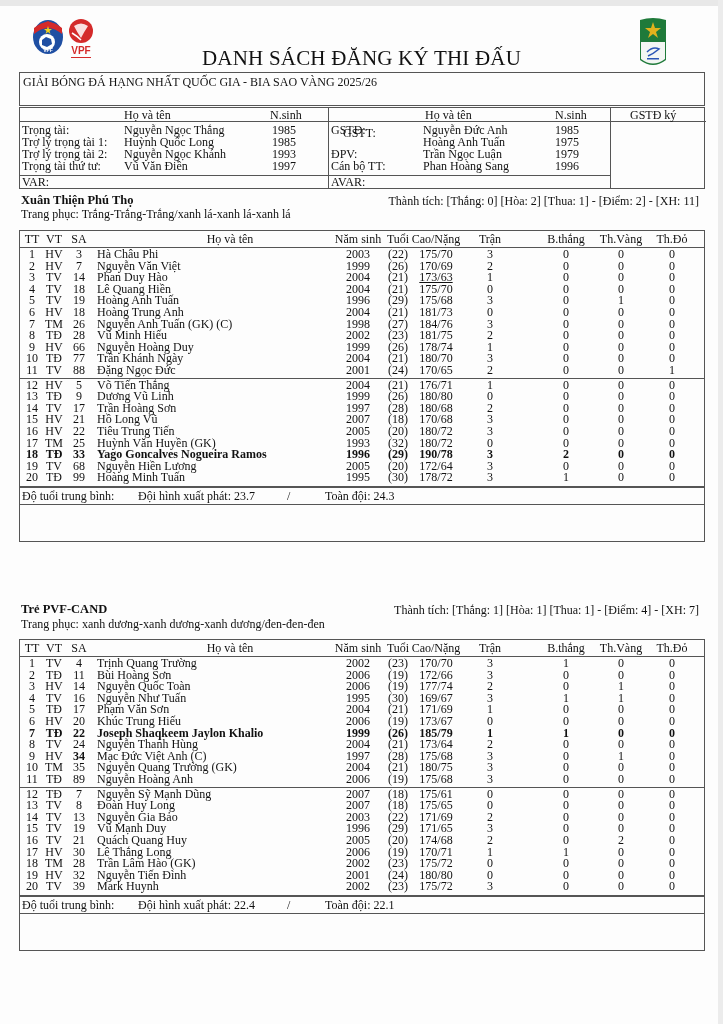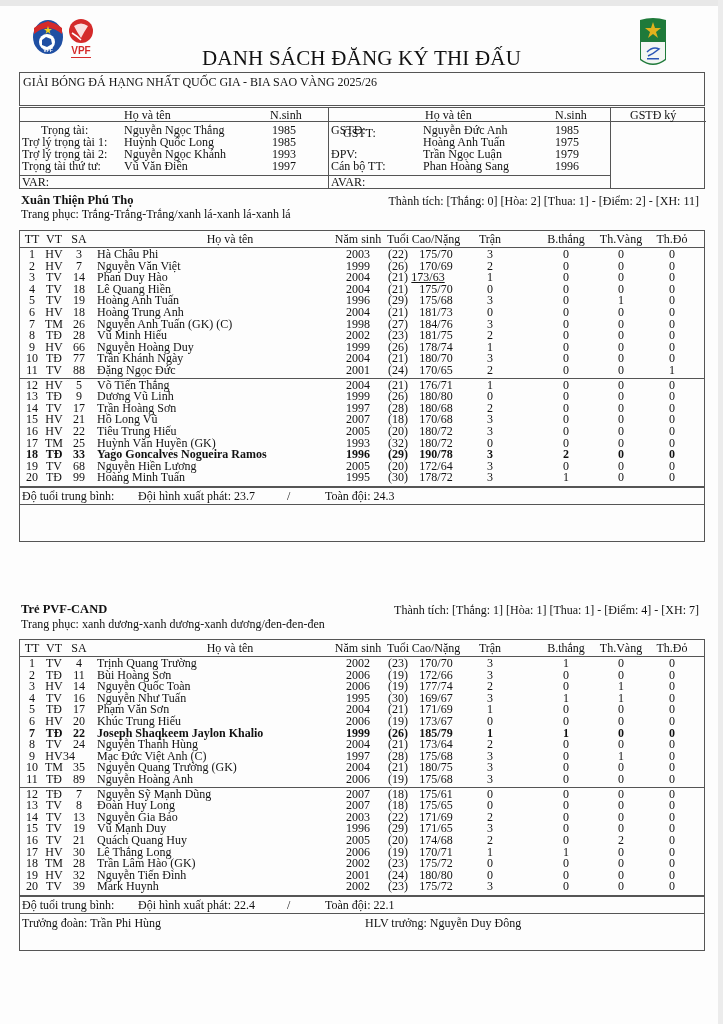--- a/index.html
+++ b/index.html
@@ -69,21 +69,21 @@
   <div class="off-hline" style="left:0;width:590px;top:67px;"></div>
   <div class="off-hline" style="left:590px;width:96px;top:13px;"></div>
   <div class="off-hline" style="left:0;width:590px;top:13px;"></div>
 
   <div class="abs hdr" style="left:104px;">Họ và tên</div>
   <div class="abs hdr" style="left:250px;">N.sinh</div>
   <div class="abs hdr" style="left:405px;">Họ và tên</div>
   <div class="abs hdr" style="left:535px;">N.sinh</div>
   <div class="abs hdr" style="left:610px;">GSTĐ ký</div>
 
-  <div class="abs" style="left:2px;top:17px;margin-left:19px;">Trọng tài:</div>
+  <div class="abs" style="left:2px;top:17px;">Trọng tài:</div>
   <div class="abs" style="left:104px;top:17px;">Nguyễn Ngọc Thắng</div>
   <div class="abs" style="left:252px;top:17px;">1985</div>
   <div class="abs" style="left:2px;top:29px;">Trợ lý trọng tài 1:</div>
   <div class="abs" style="left:104px;top:29px;">Huỳnh Quốc Long</div>
   <div class="abs" style="left:252px;top:29px;">1985</div>
   <div class="abs" style="left:2px;top:41px;">Trợ lý trọng tài 2:</div>
   <div class="abs" style="left:104px;top:41px;">Nguyễn Ngọc Khánh</div>
   <div class="abs" style="left:252px;top:41px;">1993</div>
   <div class="abs" style="left:2px;top:53px;">Trọng tài thứ tư:</div>
   <div class="abs" style="left:104px;top:53px;">Vũ Văn Điền</div>
@@ -151,21 +151,21 @@
       <span class="c" style="left: 575px; width: 52px;">0</span>
       <span class="c" style="left: 628px; width: 48px;">0</span>
     </div>
     <div class="row" style="top: 41.2px;">
       <span class="c" style="left: 4px; width: 16px;">3</span>
       <span class="c" style="left: 22px; width: 24px;">TV</span>
       <span class="c" style="left: 50px; width: 18px;">14</span>
       <span class="c" style="left: 77px; width: 250px; text-align: left;">Phan Duy Hào</span>
       <span class="c" style="left: 312px; width: 52px;">2004</span>
       <span class="c" style="left: 364px; width: 28px;">(21)</span>
-      <span class="c" style="left: 382px; width: 52px; text-decoration: underline;">173/63</span>
+      <span class="c" style="left: 390px; width: 52px; text-decoration: underline;">173/63</span>
       <span class="c" style="left: 448px; width: 44px;">1</span>
       <span class="c" style="left: 520px; width: 52px;">0</span>
       <span class="c" style="left: 575px; width: 52px;">0</span>
       <span class="c" style="left: 628px; width: 48px;">0</span>
     </div>
     <div class="row" style="top: 52.8px;">
       <span class="c" style="left: 4px; width: 16px;">4</span>
       <span class="c" style="left: 22px; width: 24px;">TV</span>
       <span class="c" style="left: 50px; width: 18px;">18</span>
       <span class="c" style="left: 77px; width: 250px; text-align: left;">Lê Quang Hiền</span>
@@ -318,21 +318,21 @@
       <span class="c" style="left: 390px; width: 52px;">170/68</span>
       <span class="c" style="left: 448px; width: 44px;">3</span>
       <span class="c" style="left: 520px; width: 52px;">0</span>
       <span class="c" style="left: 575px; width: 52px;">0</span>
       <span class="c" style="left: 628px; width: 48px;">0</span>
     </div>
     <div class="row" style="top: 195px;">
       <span class="c" style="left: 4px; width: 16px;">16</span>
       <span class="c" style="left: 22px; width: 24px;">HV</span>
       <span class="c" style="left: 50px; width: 18px;">22</span>
-      <span class="c" style="left: 77px; width: 250px; text-align: left;">Tiêu Trung Hiếu</span>
+      <span class="c" style="left: 77px; width: 250px; text-align: left;">Tiêu Trung Tiến</span>
       <span class="c" style="left: 312px; width: 52px;">2005</span>
       <span class="c" style="left: 364px; width: 28px;">(20)</span>
       <span class="c" style="left: 390px; width: 52px;">180/72</span>
       <span class="c" style="left: 448px; width: 44px;">3</span>
       <span class="c" style="left: 520px; width: 52px;">0</span>
       <span class="c" style="left: 575px; width: 52px;">0</span>
       <span class="c" style="left: 628px; width: 48px;">0</span>
     </div>
     <div class="row" style="top: 206.6px;">
       <span class="c" style="left: 4px; width: 16px;">17</span>
@@ -515,21 +515,21 @@
       <span class="c" style="left: 364px; width: 28px;">(21)</span>
       <span class="c" style="left: 390px; width: 52px;">173/64</span>
       <span class="c" style="left: 448px; width: 44px;">2</span>
       <span class="c" style="left: 520px; width: 52px;">0</span>
       <span class="c" style="left: 575px; width: 52px;">0</span>
       <span class="c" style="left: 628px; width: 48px;">0</span>
     </div>
     <div class="row" style="top: 110.8px;">
       <span class="c" style="left: 4px; width: 16px;">9</span>
       <span class="c" style="left: 22px; width: 24px;">HV</span>
-      <span class="c" style="left: 40px; width: 18px;">34</span>
+      <span class="c" style="left: 50px; width: 18px; font-weight: bold;">34</span>
       <span class="c" style="left: 77px; width: 250px; text-align: left;">Mạc Đức Việt Anh (C)</span>
       <span class="c" style="left: 312px; width: 52px;">1997</span>
       <span class="c" style="left: 364px; width: 28px;">(28)</span>
       <span class="c" style="left: 390px; width: 52px;">175/68</span>
       <span class="c" style="left: 448px; width: 44px;">3</span>
       <span class="c" style="left: 520px; width: 52px;">0</span>
       <span class="c" style="left: 575px; width: 52px;">1</span>
       <span class="c" style="left: 628px; width: 48px;">0</span>
     </div>
     <div class="row" style="top: 122.4px;">
@@ -677,17 +677,13 @@
       <span class="c" style="left: 628px; width: 48px;">0</span>
     </div>
     <div class="hsep" style="top: 255px; height: 2px;"></div>
     <div class="row foot" style="top: 258px; height: 14px; line-height: 14px;">
       <span class="c" style="left: 2px; text-align: left;">Độ tuổi trung bình:</span>
       <span class="c" style="left: 118px; text-align: left;">Đội hình xuất phát: 22.4</span>
       <span class="c" style="left: 267px; text-align: left;">/</span>
       <span class="c" style="left: 305px; text-align: left;">Toàn đội: 22.1</span>
     </div>
     <div class="hsep" style="top: 273px;"></div>
-    <div class="row foot" style="top: 276px; height: 14px; line-height: 14px;">
-      <span class="c" style="left: 2px; text-align: left;">Trưởng đoàn: Trần Phi Hùng</span>
-      <span class="c" style="left: 345px; text-align: left;">HLV trưởng: Nguyễn Duy Đông</span>
-    </div>
   </div>
 
 </body></html>

